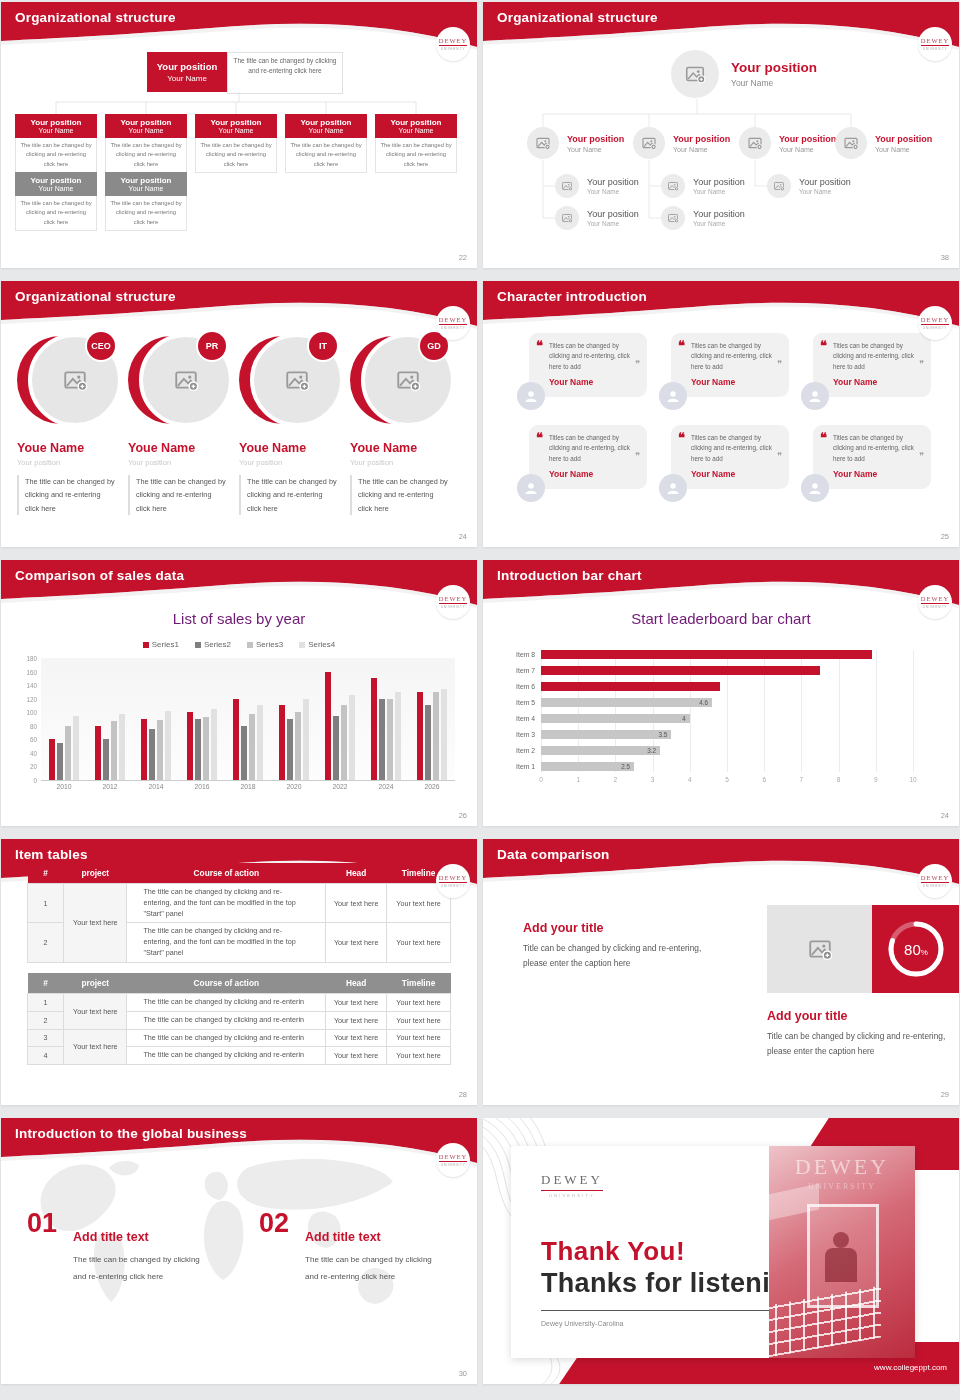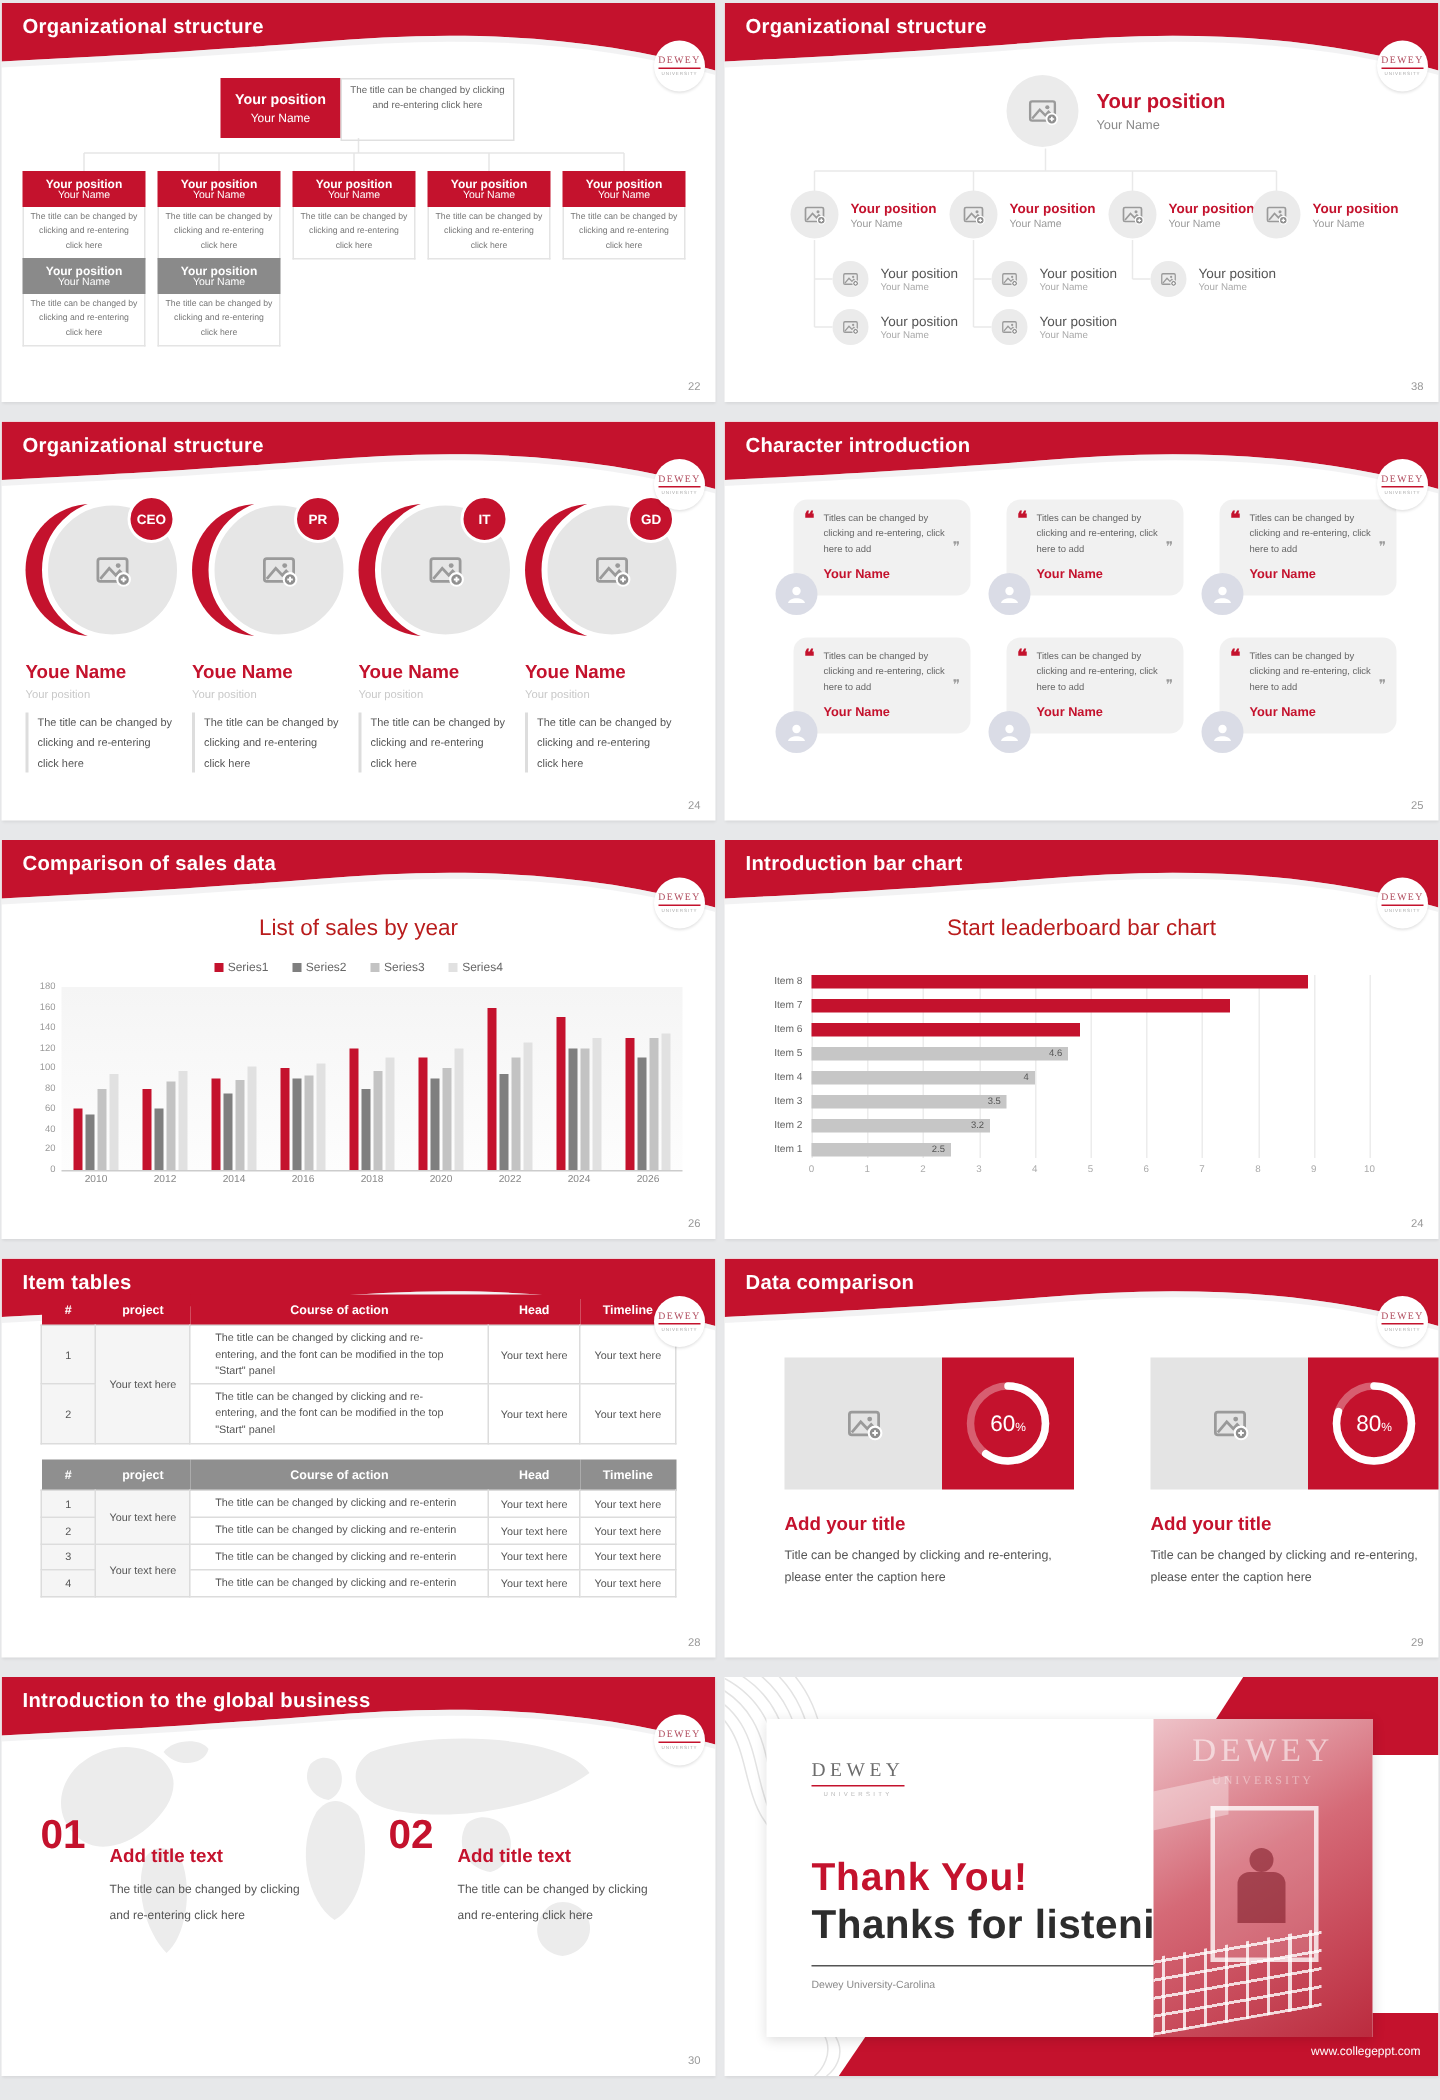--- a/index.html
+++ b/index.html
@@ -53,21 +53,21 @@
   .s24-cap{border-left:2px solid #ddd;padding-left:6px;margin-top:8px;font-size:7.3px;color:#555;line-height:1.85;}
   
   .s25-grid{position:absolute;top:52px;left:46px;display:grid;grid-template-columns:repeat(3,118px);gap:28px 24px;}
   .s25-card{position:relative;width:118px;height:64px;background:#f1f1f1;border-radius:9px;padding:8px 8px 6px 20px;box-sizing:border-box;}
   .s25-q1{position:absolute;left:7px;top:5px;color:#c4122d;font-size:13px;font-weight:bold;}
   .s25-q2{position:absolute;right:7px;top:26px;color:#999;font-size:9px;}
   .s25-txt{font-size:6.3px;color:#666;line-height:1.65;width:82px;}
   .s25-name{color:#c4122d;font-weight:bold;font-size:8.5px;margin-top:5px;}
   .s25-avatar{position:absolute;left:-12px;bottom:-13px;width:28px;height:28px;border-radius:50%;background:#dadce6;display:flex;align-items:center;justify-content:center;}
   
-  .chart-title{position:absolute;top:50px;left:0;right:0;text-align:center;font-size:15px;color:#b91c1c;}
+  .chart-title{position:absolute;top:50px;left:0;right:0;text-align:center;font-size:15px;color:#701a75;}
   .c26-legend{position:absolute;top:80px;left:0;right:0;display:flex;justify-content:center;gap:16px;}
   .c26-legend .it{display:flex;align-items:center;gap:3px;font-size:8px;color:#666;}
   .c26-legend .sw{width:6px;height:6px;}
   .c26-plot{position:absolute;left:40px;top:98px;width:414px;height:122px;background:linear-gradient(#f5f5f5,#fdfdfd);border-bottom:1px solid #ccc;}
   .c26-ytick{position:absolute;right:100%;margin-right:4px;font-size:6.3px;color:#999;transform:translateY(50%);}
   .c26-groups{position:absolute;inset:0;display:flex;}
   .c26-g{flex:1;display:flex;align-items:flex-end;justify-content:center;gap:2px;}
   .c26-bar{width:6px;}
   .c26-x{position:absolute;top:100%;margin-top:3px;left:0;right:0;display:flex;}
   .c26-x div{flex:1;text-align:center;font-size:6.8px;color:#888;}
@@ -832,38 +832,20 @@
     <path d="M0 39 C58 36 120 33 210 26 C300 18 390 20 476 45 L476 48 C390 24 300 22 210 30 C120 37 58 40 0 43 Z" fill="#e8e8ea" opacity="0.55"></path>
   </svg>
   <div class="hdr-title">Data comparison</div>
   <div class="logo-circle">
      <div class="logo-word">DEWEY</div>
      <div class="logo-sub">UNIVERSITY</div>
   </div>
       </div>
     <div class="body-area" id="s29-body">
   <div class="s29-col" style="left:40px">
-    <div class="s29-boxes">
-      <div class="s29-imgbox">
-              <svg width="26" height="26" viewBox="0 0 24 24">
-                <rect x="3" y="5" width="18" height="14" rx="1.5" fill="none" stroke="#9a9a9a" stroke-width="1.7"></rect>
-                <circle cx="15.5" cy="9.3" r="1.5" fill="#9a9a9a"></circle>
-                <path d="M4.5 17.5 L10 11 L14 15.2 L16.4 12.6 L19.5 16" fill="none" stroke="#9a9a9a" stroke-width="1.7"></path>
-                <circle cx="18.8" cy="17.8" r="3.9" fill="#8f8f8f" stroke="#fff" stroke-width="1.3"></circle>
-                <path d="M18.8 16.1 V19.5 M17.1 17.8 H20.5" stroke="#fff" stroke-width="1.2"></path>
-              </svg>
-            </div>
-      <div class="s29-redbox">
-        <svg width="66" height="66" viewBox="0 0 66 66">
-    <circle cx="33" cy="33" r="25" fill="none" stroke="rgba(255,255,255,.32)" stroke-width="5"></circle>
-    <circle cx="33" cy="33" r="25" fill="none" stroke="#fff" stroke-width="5" stroke-linecap="round" stroke-dasharray="94.24777960769379 157.07963267948966" transform="rotate(-90 33 33)"></circle>
-              </svg>
-        <div class="s29-pct">60<span>%</span></div>
-      </div>
-    </div>
     <div class="s29-title">Add your title</div>
     <div class="s29-cap">Title can be changed by clicking and re-entering, please enter the caption here</div>
   </div>
   <div class="s29-col" style="left:284px">
     <div class="s29-boxes">
       <div class="s29-imgbox">
               <svg width="26" height="26" viewBox="0 0 24 24">
                 <rect x="3" y="5" width="18" height="14" rx="1.5" fill="none" stroke="#9a9a9a" stroke-width="1.7"></rect>
                 <circle cx="15.5" cy="9.3" r="1.5" fill="#9a9a9a"></circle>
                 <path d="M4.5 17.5 L10 11 L14 15.2 L16.4 12.6 L19.5 16" fill="none" stroke="#9a9a9a" stroke-width="1.7"></path>

